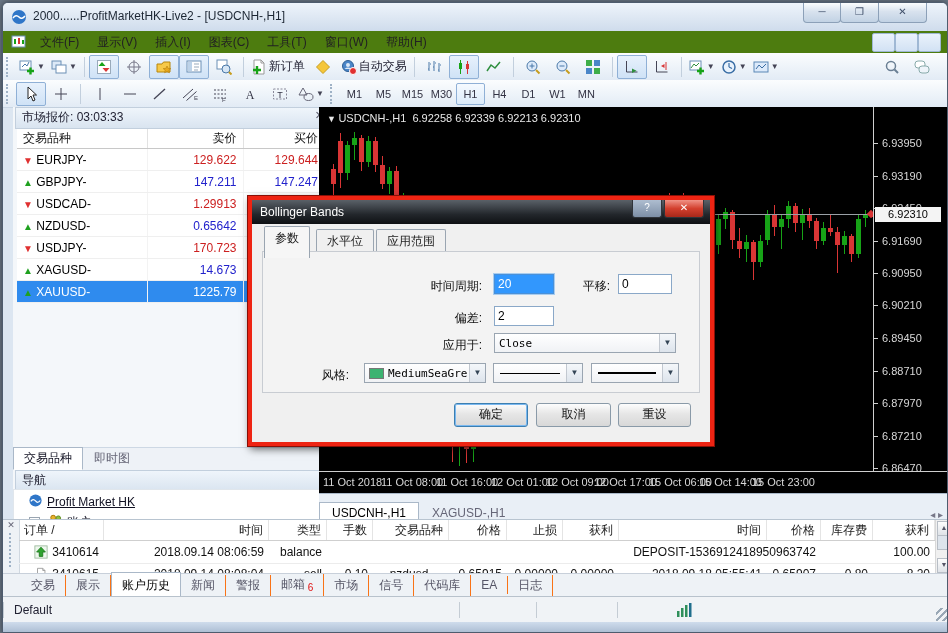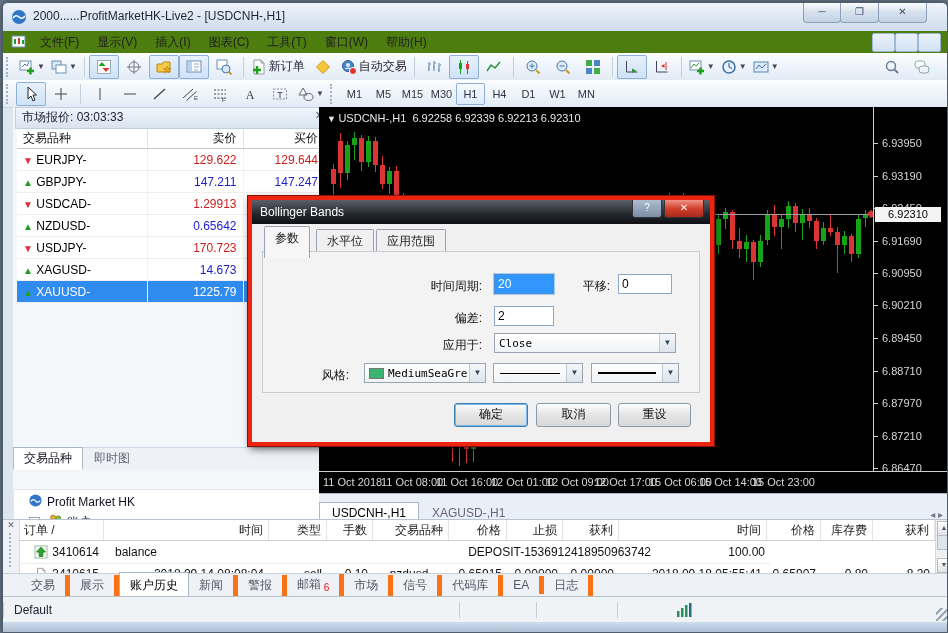--- a/index.html
+++ b/index.html
@@ -111,21 +111,21 @@
   .tcell{padding:0 5px;box-sizing:border-box;white-space:nowrap;overflow:hidden;height:100%;
     display:flex;align-items:center;}
   .thead .tcell{border-right:1px solid #e4e4e4;color:#222;}
   .r{justify-content:flex-end;} .c{justify-content:center;}
   #term-scroll{position:absolute;right:0;top:0;width:15px;height:100%;background:#f0f0f0;border-left:1px solid #d8d8d8;}
   .scroll-arrow{position:absolute;left:1px;width:12px;height:13px;background:linear-gradient(#fdfdfd,#dfe3e8);
     border:1px solid #b8bec6;font-size:7px;text-align:center;line-height:12px;color:#556;}
   
   #bottom-tabs{left:0;top:570px;width:948px;height:23px;background:#eef2f6;border-top:1px solid #c8d0da;
     display:flex;align-items:center;font-size:12px;padding-left:18px;box-sizing:border-box;}
-  .btab{padding:2px 10px;color:#556;border-right:5px solid #f97316;position:relative;}
+  .btab{padding:2px 10px;color:#556;border-right:1px solid #f97316;position:relative;}
   .btab.active{background:#fff;border:1px solid #aab8c8;border-bottom:1px solid #fff;color:#000;
     margin-top:-2px;padding-top:4px;}
   .badge{color:#e01010;font-size:10px;vertical-align:sub;}
   #statusbar{left:0;top:593px;width:948px;height:26px;background:#f0f3f6;border-top:1px solid #b8c2cc;
     display:flex;align-items:center;font-size:12px;color:#223;}
   .sdiv{width:1px;height:16px;background:#c4ccd4;}
   #grip-corner{position:absolute;right:2px;bottom:2px;width:13px;height:13px;
     background:repeating-linear-gradient(135deg,transparent 0 3px,#9aa8b6 3px 5px);}
   #frame-bottom{left:0;top:619px;width:948px;height:10px;background:linear-gradient(#cfdcec,#aebfd4);}
 </style>
@@ -445,22 +445,25 @@
             <td class="num price-red">1225.79</td>
             <td class="num price-red"></td>
           </tr>
         </tbody>
     </table>
     <div class="abs" style="left:302px;top:122px;width:12px;height:12px;background:#e8ecf1;border:1px solid #c8d0d8;font-size:7px;text-align:center;color:#667">▲</div>
     <div class="panel-tabs" style="position:absolute;left:0;top:340px;width:316px" id="mw-tabs">
         <span class="ptab active">交易品种</span>
         <span class="ptab">即时图</span>
       </div>
+    <div class="panel-header" style="position:absolute;left:2px;top:363px;width:300px">
+      <span>导航</span>
+    </div>
     <div id="nav-tree" class="abs" style="left:0;top:382px;width:316px;height:106px;background:#fff;border:1px solid #e0e6ec">
-        <div class="tree-row" style="top: 2px; left: 0px;">
+        <div class="tree-row" style="top: 2px; left: 0px; text-decoration: underline;">
           <span class="tree-icon" style="margin-left:14px"><svg viewBox="0 0 16 16">
               <circle cx="8" cy="8" r="6.5" fill="#2f76c8"></circle>
               <path d="M3 9 q2.5 -3.5 5 -.5 q2.5 3 5 -.5" stroke="#fff" fill="none" stroke-width="1.3"></path>
             </svg></span>
           <span>Profit Market HK</span>
         </div>
         <div class="tree-row" style="top: 22px; left: 0px;">
           <span class="exp" style="margin-left:15px">−</span>
           <span class="tree-icon" style="margin-left:4px"><svg viewBox="0 0 16 16">
               <circle cx="5.5" cy="5" r="2.6" fill="#e8b32a" stroke="#a87408"></circle>
@@ -766,20 +769,21 @@
         <div class="tcell r" style="width: 54px;">价格</div>
         <div class="tcell r" style="width: 52px;">库存费</div>
         <div class="tcell r" style="width: 62px;">获利</div>
       </div>
     <div id="term-rows">
         <div class="trow" style="top: 21px; height: 22px; border-bottom: 1px solid rgb(236, 236, 236);">
           <div class="tcell r" style="width: 85px;"><span style="width:14px;height:14px;margin-right:4px"><svg viewBox="0 0 16 16">
                 <rect x="1" y="1" width="14" height="14" fill="#eef6ee" stroke="#9ab89a"></rect>
                 <polygon points="8,2.5 13,8 10,8 10,13 6,13 6,8 3,8" fill="#2fa32f" stroke="#1c7a1c"></polygon>
               </svg></span>3410614</div>
+          <div class="tcell r" style="width: 165px;">2018.09.14 08:06:59</div>
           <div class="tcell r" style="width: 58px;">balance</div>
           <div class="tcell r" style="width: 494px;">DEPOSIT-1536912418950963742</div>
           <div class="tcell r" style="width: 52px;"></div>
           <div class="tcell r" style="width: 62px;">100.00</div>
         </div>
         <div class="trow" style="top: 43px; height: 22px; border-bottom: 1px solid rgb(236, 236, 236);">
           <div class="tcell r" style="width: 85px;"><span style="width:14px;height:14px;margin-right:4px"><svg viewBox="0 0 16 16">
                 <path d="M4 1.5 h6 l2.5 2.5 v10.5 H4 z" fill="#fff" stroke="#999"></path>
                 <path d="M10 1.5 v2.5 h2.5" fill="none" stroke="#999"></path>
               </svg></span>3410615</div>

